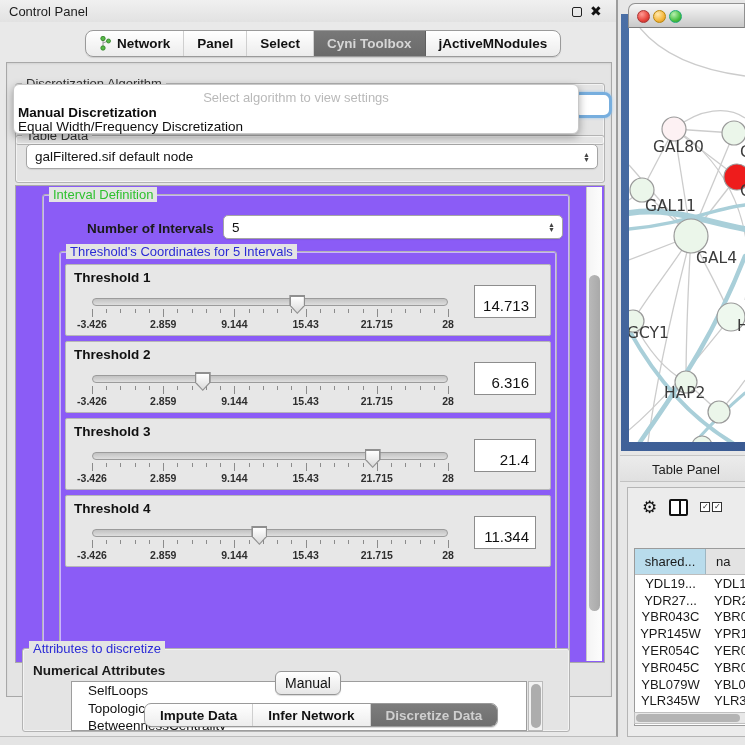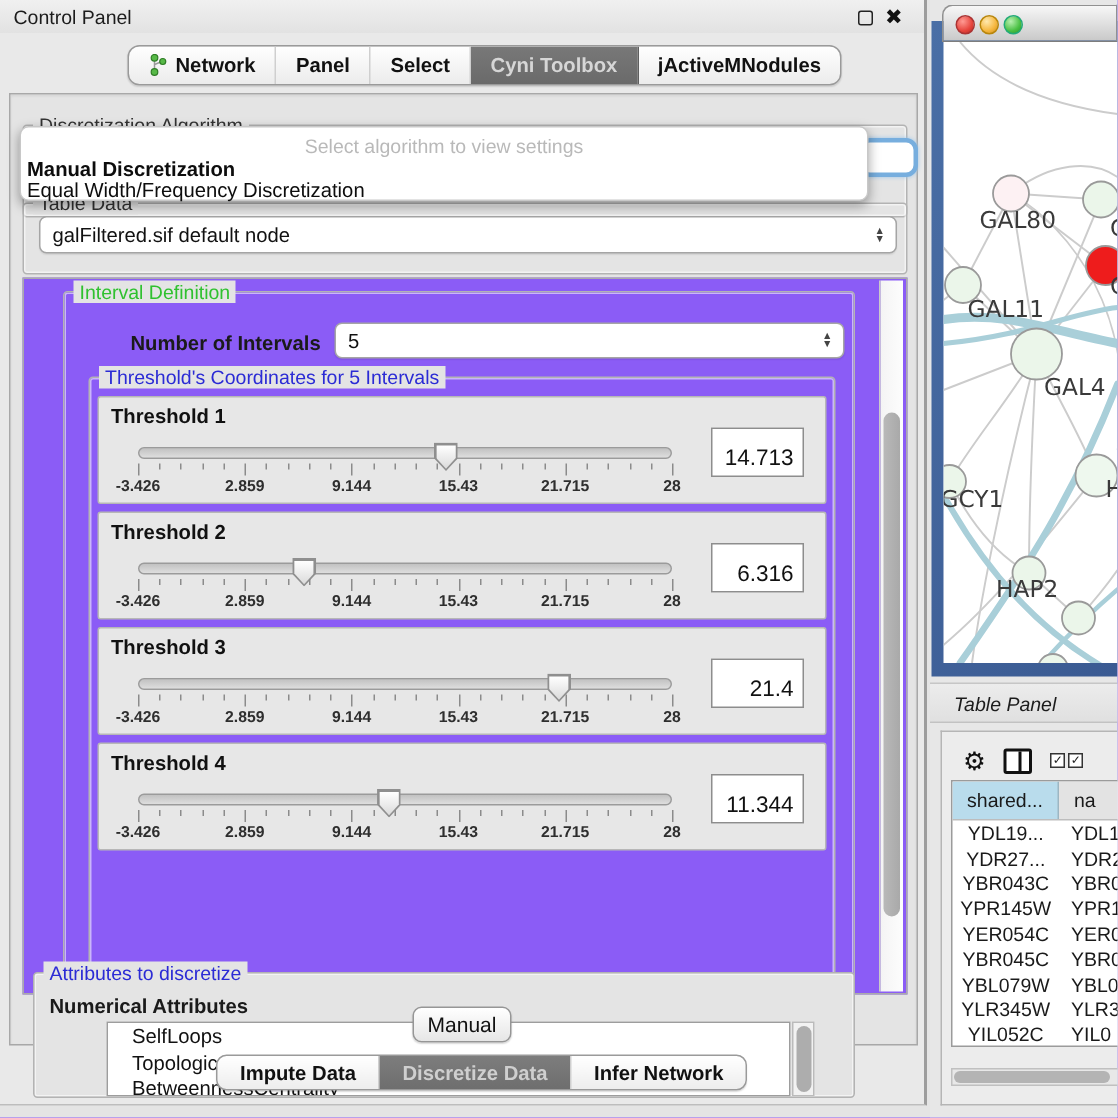--- a/index.html
+++ b/index.html
@@ -87,30 +87,30 @@
   .right-side { position:absolute; left:620px; top:0; width:125px; height:745px; background:#e7e7e7; }
   .net-frame { position:absolute; left:1px; top:14px; width:124px; height:437px; background:linear-gradient(120deg,#4a6fa6,#3a5a92); }
   .mac-titlebar { position:absolute; left:8px; top:3px; width:117px; height:25px; background:linear-gradient(#f7f7f7,#c9c9c9); border:1px solid #919191; border-bottom-color:#7d7d7d; border-radius:7px 0 0 0; }
   .light { position:absolute; top:6px; width:13px; height:13px; border-radius:50%; cursor:pointer; }
   .light.red    { left:8px;  background:radial-gradient(circle at 35% 30%, #ff9a93, #e6443c 60%, #b02a24); border:1px solid #a33; }
   .light.yellow { left:24px; background:radial-gradient(circle at 35% 30%, #ffe9ae, #f5b63d 60%, #c98a1d); border:1px solid #b8860b; }
   .light.green  { left:40px; background:radial-gradient(circle at 35% 30%, #b8f0b0, #49c043 60%, #2d8f2a); border:1px solid #2a7; }
   .net-canvas { position:absolute; left:9px; top:28px; width:116px; height:414px; background:#fff; overflow:hidden; }
 
   .table-panel-header { position:absolute; left:0; top:455px; width:125px; height:27px; background:linear-gradient(#ececec,#e0e0e0); border-top:1px solid #c6c6c6; border-bottom:1px solid #c2c2c2; }
-  .tp-title { position:absolute; left:16px; top:6px; font-size:13px; color:#1c1c1c;font-style:italic; }
+  .tp-title { position:absolute; left:32px; top:6px; font-size:13px; color:#1c1c1c; }
   .tp-body { position:absolute; left:7px; top:487px; width:118px; height:250px; background:#ececec; border:1px solid #b5b5b5; border-right:none; }
   .tp-toolbar { position:absolute; left:0; top:0; width:100%; height:38px; display:flex; align-items:center; gap:12px; padding-left:14px; }
   .gear { font-size:17px; color:#111; cursor:pointer; line-height:1; }
   .split-ico { width:19px; height:17px; border:2px solid #111; border-radius:2px; position:relative; cursor:pointer; background:#fff; }
   .split-ico:before { content:""; position:absolute; left:50%; top:0; width:2px; height:100%; background:#111; }
   .cb-pair { display:flex; gap:2px; cursor:pointer; }
   .cb { width:10px; height:10px; border:1.4px solid #333; font-size:8px; line-height:8px; color:#222; text-align:center; background:#fff; }
 
-  .tp-table { position:absolute; left:6px; top:32px; width:112px; height:178px; background:#fff; border:1px solid #9b9b9b; border-right:none; overflow:hidden; }
+  .tp-table { position:absolute; left:6px; top:60px; width:112px; height:178px; background:#fff; border:1px solid #9b9b9b; border-right:none; overflow:hidden; }
   .tp-hrow { display:flex; height:26px; border-bottom:1px solid #bdbdbd; }
   .tp-hcell1 { width:71px; background:#b9dcec; border-right:1px solid #9db6c2; font-size:13px; display:flex; align-items:center; justify-content:center; cursor:pointer; }
   .tp-hcell2 { flex:1; background:#e3e3e3; font-size:13px; display:flex; align-items:center; padding-left:10px; cursor:pointer; }
   .tp-row { display:flex; height:16.8px; font-size:13px; }
   .tp-c1 { width:71px; display:flex; align-items:center; justify-content:center; white-space:nowrap; overflow:hidden; }
   .tp-c2 { flex:1; display:flex; align-items:center; padding-left:8px; white-space:nowrap; overflow:hidden; }
   .hscroll { position:absolute; left:6px; top:224px; width:112px; height:12px; background:#e8e8e8; border:1px solid #c0c0c0; border-right:none; }
   .hscroll .thumb { position:absolute; left:1px; top:1px; width:104px; height:8px; border-radius:4px; background:#b4b4b4; }
 
   svg text { font-family:"DejaVu Sans","Liberation Sans",sans-serif; }
@@ -401,25 +401,25 @@
   <div class="popup">
     <div class="popup-hint">Select algorithm to view settings</div>
     <div class="popup-item bold">Manual Discretization</div>
     <div class="popup-item plain">Equal Width/Frequency Discretization</div>
   </div>
 
   <div class="bottom-tabbar">
     <div class="btab">
         <span>Impute Data</span>
       </div>
+    <div class="btab">
+        <span>Infer Network</span>
+      </div>
     <div class="btab selected">
         <span>Discretize Data</span>
-      </div>
-    <div class="btab">
-        <span>Infer Network</span>
       </div>
   </div>
 </div>
 
 <div class="right-side">
 
   <div class="net-frame"></div>
 
   <div class="mac-titlebar">
     <span class="light red"></span>

